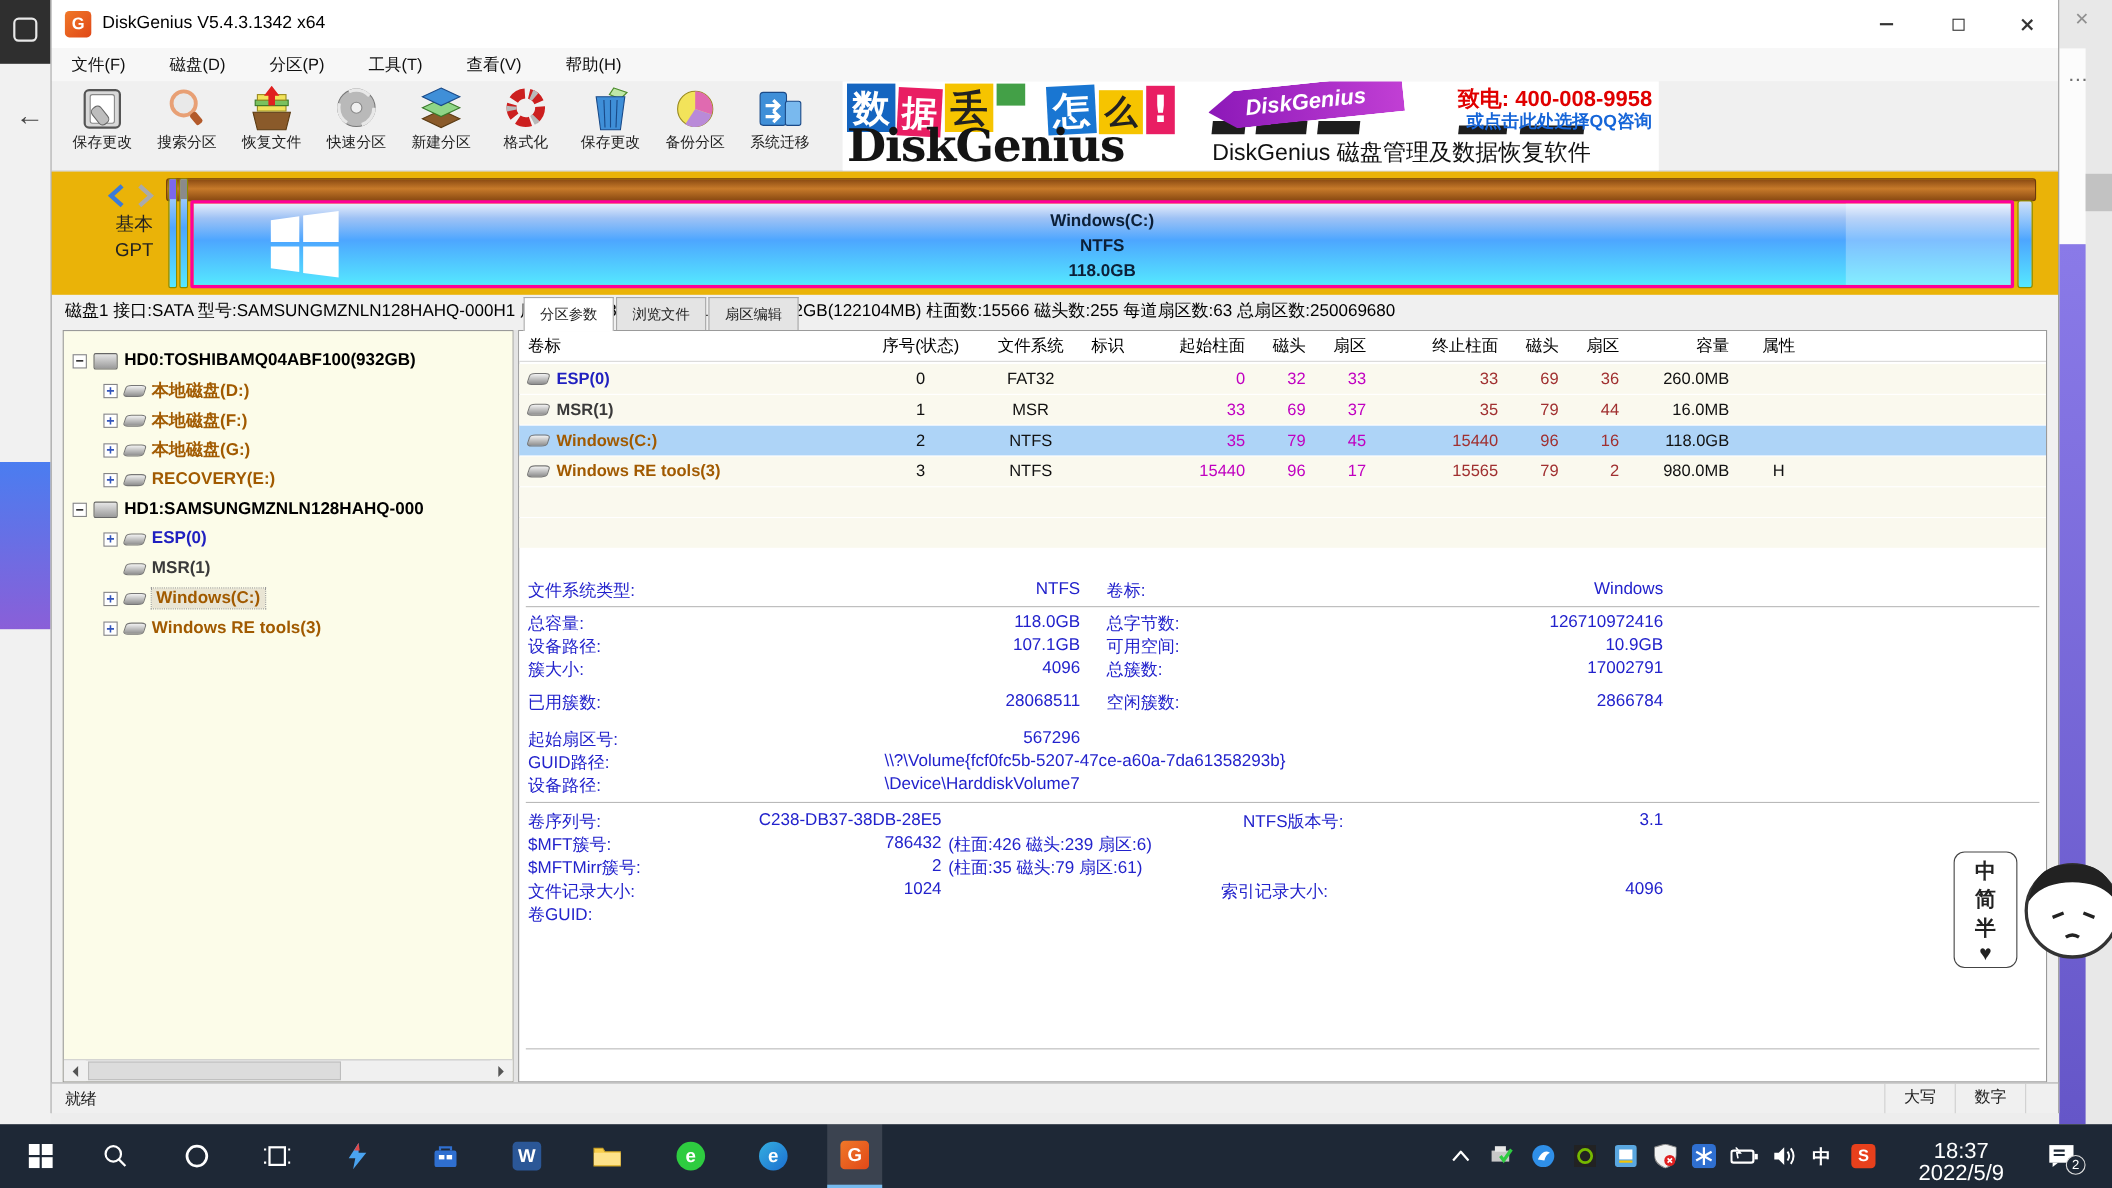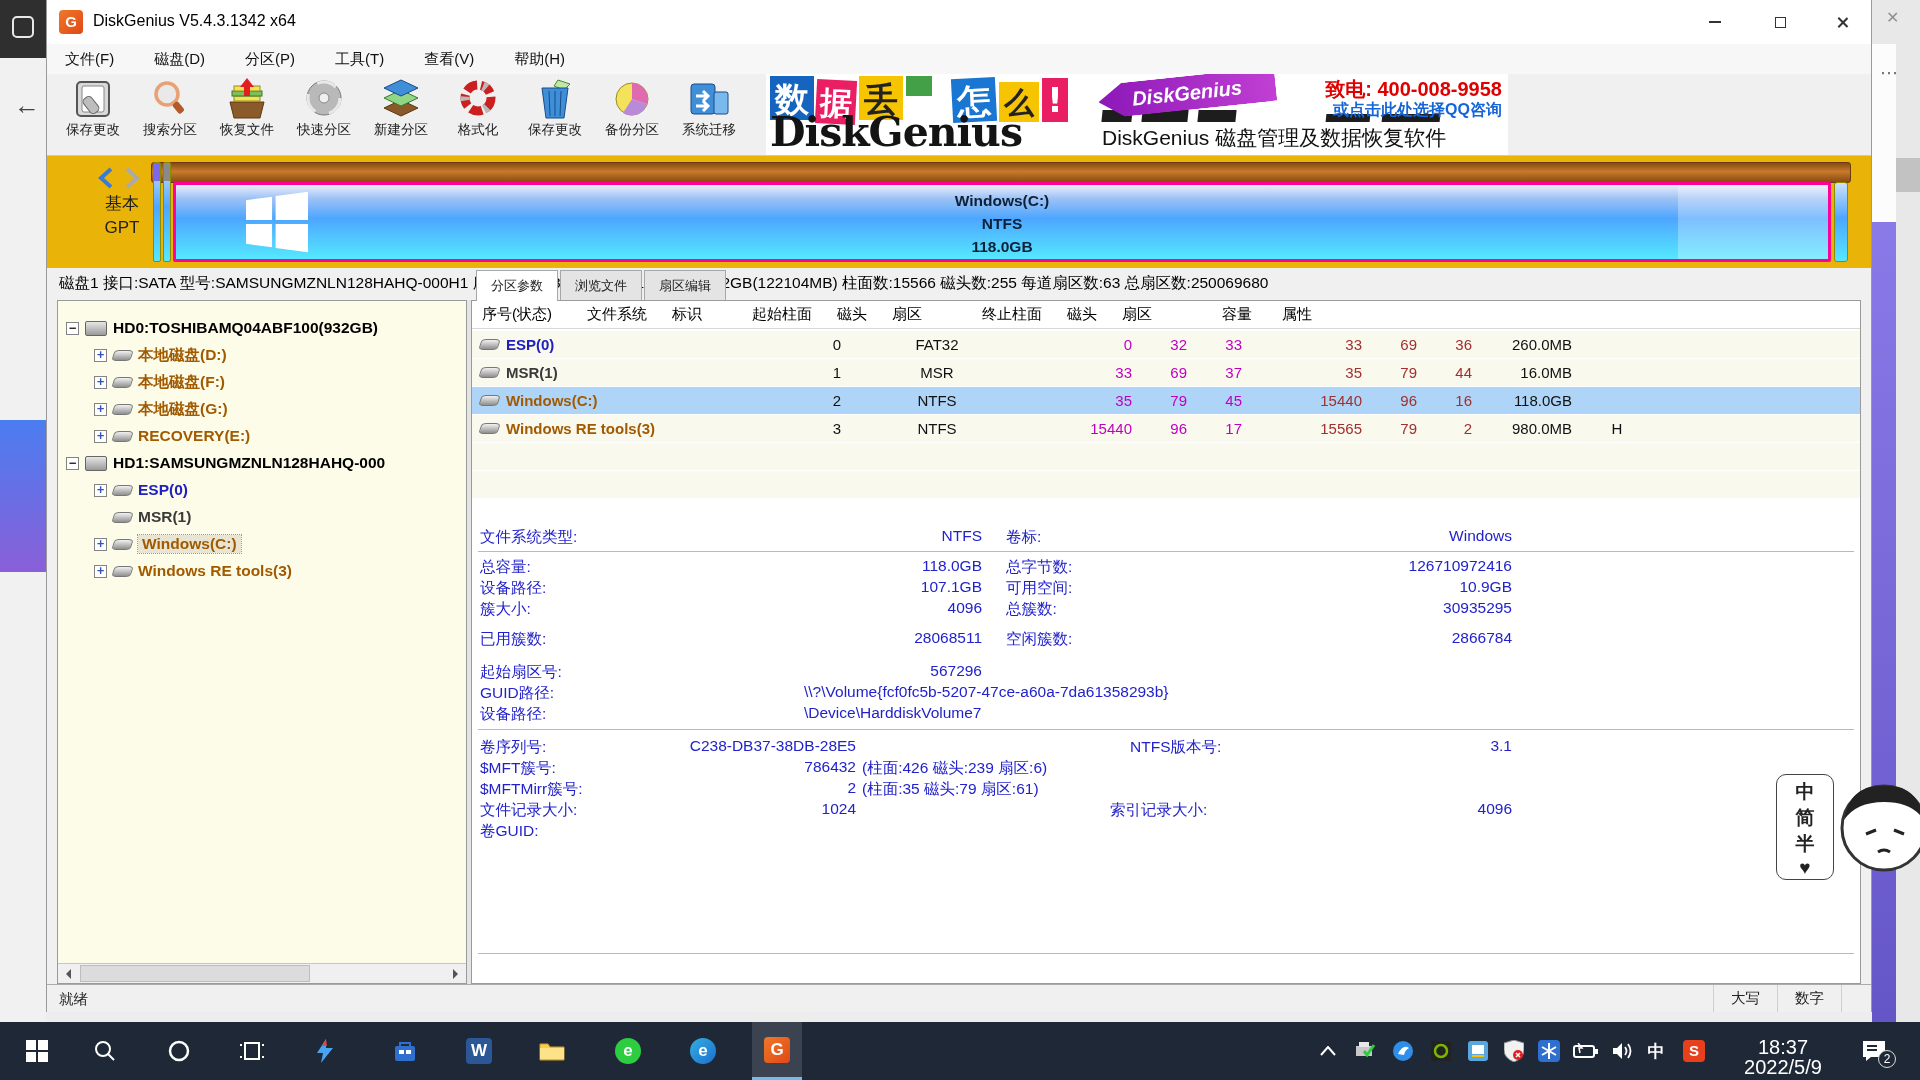--- a/index.html
+++ b/index.html
@@ -360,20 +360,21 @@
     <div class="abs splitter"></div>
 
     <div class="abs rpanel">
       <div class="tabs" style="left:4px">
         <div class="tab active">分区参数</div>
         <div class="tab">浏览文件</div>
         <div class="tab">扇区编辑</div>
       </div>
 
       <div class="thead">
+        <div class="cell c0 hdr" style="padding-left:8px">卷标</div>
         <div class="cell c1 hdr">序号(状态)</div>
         <div class="cell c2 hdr">文件系统</div>
         <div class="cell c3 hdr">标识</div>
         <div class="cell c4 hdr ra">起始柱面</div>
         <div class="cell c5 hdr ra">磁头</div>
         <div class="cell c6 hdr ra">扇区</div>
         <div class="cell c7 hdr ra">终止柱面</div>
         <div class="cell c8 hdr ra">磁头</div>
         <div class="cell c9 hdr ra">扇区</div>
         <div class="cell c10 hdr ra">容量</div>
@@ -467,21 +468,21 @@
       <div class="drow" style="top:277px;width:100%">
         <span class="dlab">设备路径:</span>
         <span class="dvalR">107.1GB</span>
         <span class="dlab2">可用空间:</span>
         <span class="dval2">10.9GB</span>
       </div>
       <div class="drow" style="top:298px;width:100%">
         <span class="dlab">簇大小:</span>
         <span class="dvalR">4096</span>
         <span class="dlab2">总簇数:</span>
-        <span class="dval2">30935295</span>
+        <span class="dval2">17002791</span>
       </div>
       <div class="drow" style="top:328px;width:100%">
         <span class="dlab">已用簇数:</span>
         <span class="dvalR">28068511</span>
         <span class="dlab2">空闲簇数:</span>
         <span class="dval2">2866784</span>
       </div>
       <div class="drow" style="top:361px;width:100%">
         <span class="dlab">起始扇区号:</span>
         <span class="dvalR">567296</span>

